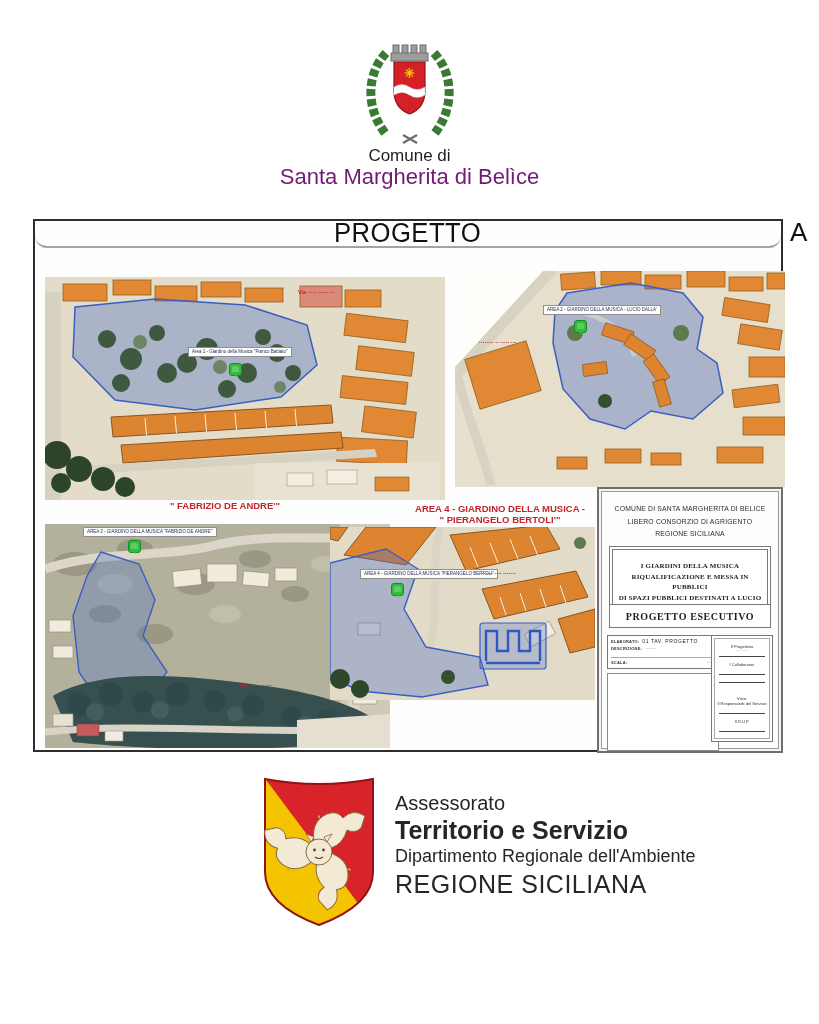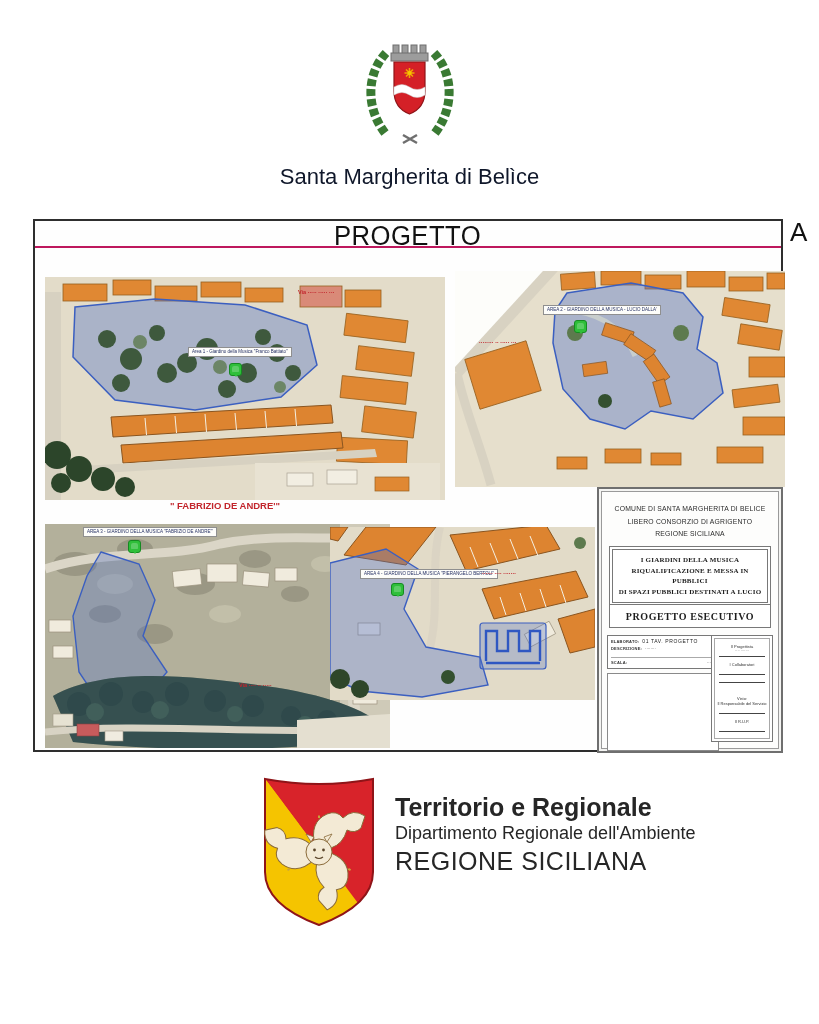--- a/index.html
+++ b/index.html
@@ -3,27 +3,27 @@
 <meta charset="utf-8">
 <style>
   html,body{margin:0;padding:0;background:#ffffff;}
   .page{position:relative;width:819px;height:1024px;background:#ffffff;overflow:hidden;
         font-family:"Liberation Sans",sans-serif;color:#1c1c1c;}
 
   
   .comune-label{position:absolute;left:0;top:146px;width:819px;text-align:center;
                 font-size:17px;color:#1d1d1d;}
   .comune-name{position:absolute;left:0;top:164px;width:819px;text-align:center;
-               font-size:22px;font-weight:500;color:#0f172a;}
+               font-size:22px;font-weight:500;color:#701a75;}
 
   
   .frame{position:absolute;left:33px;top:219px;width:750px;height:533px;
          border:2px solid #2e2e2e;box-sizing:border-box;background:#fefefe;}
   .frame-header{position:absolute;left:0;top:0;right:0;height:25px;
-                border-bottom:2px solid #be185d;display:flex;justify-content:center;}
+                border-bottom:2px solid #a3a3a3;display:flex;align-items:center;justify-content:center;border-radius:12px;}
   .frame-title{font-size:27px;letter-spacing:.5px;color:#111;transform:scaleX(.95);font-weight:400;}
   .edge-letter{position:absolute;left:790px;top:217px;font-size:26px;color:#111;}
 
   
   .area-title{position:absolute;color:#c2252c;font-weight:bold;font-size:9.5px;
               line-height:10.5px;text-align:center;}
 
   
   .map{position:absolute;overflow:hidden;background:#e6dfcd;}
   .map svg{display:block;}
@@ -37,21 +37,21 @@
   .street{position:absolute;color:#c2252c;font-size:5.5px;font-weight:bold;white-space:nowrap;}
 
   
   .tb{position:absolute;left:597px;top:487px;width:186px;height:266px;background:#f4f4f2;
       border:2px solid #6f6f6f;box-sizing:border-box;padding:2px;}
   .tb-inner{width:100%;height:100%;border:1px solid #9a9a9a;box-sizing:border-box;
             position:relative;background:#fdfdfc;}
   .tb-authority{position:absolute;top:11px;left:0;right:0;text-align:center;
                 font-size:6.8px;line-height:12.5px;letter-spacing:.2px;color:#2a2a2a;}
   .tb-projbox{position:absolute;top:54px;left:7px;right:7px;border:1px solid #787878;padding:2px;background:#fff;}
-  .tb-projbox-inner{border:1px solid #787878;padding:5px 2px;text-align:center;
+  .tb-projbox-inner{border:1px solid #787878;padding:11px 2px;text-align:center;
                     font-family:"Liberation Serif",serif;font-weight:bold;font-size:7px;
                     line-height:10.5px;letter-spacing:.2px;color:#1d1d1d;}
   .tb-stage{position:absolute;top:112px;left:7px;right:7px;height:22px;border:1px solid #787878;
             display:flex;align-items:center;justify-content:center;background:#fff;
             font-family:"Liberation Serif",serif;font-weight:bold;font-size:10px;letter-spacing:.6px;color:#1d1d1d;}
   .tb-info{position:absolute;top:143px;left:5px;width:112px;height:34px;border:1px solid #787878;
            box-sizing:border-box;background:#fff;font-size:4px;color:#333;padding:2px 3px;}
   .tb-info .lbl{font-weight:bold;letter-spacing:.2px;}
   .tb-info .val{font-size:5px;letter-spacing:.6px;color:#222;}
   .tb-info-row{display:flex;gap:3px;align-items:baseline;margin-bottom:2px;}
@@ -92,31 +92,36 @@
       <rect x="28" y="18" width="37" height="8"></rect>
     </g>
     <path d="M31,27 h31 v29 q0,17 -15.5,23 q-15.5,-6 -15.5,-23 Z" fill="#d42027" stroke="#8f1418" stroke-width="1.2"></path>
     <g stroke="#f0a500" stroke-width="1.6">
       <path d="M46.5,33 v10 M41.5,38 h10 M43,34.5 l7,7 M50,34.5 l-7,7"></path>
     </g>
     <circle cx="46.5" cy="38" r="2" fill="#f6c500"></circle>
     <path d="M31,52 q8,-5 15.5,0 q7.5,5 15.5,0 v8 q-8,5 -15.5,0 q-7.5,-5 -15.5,0 Z" fill="#ffffff" stroke="#c9c9c9" stroke-width=".5"></path>
   </svg>
 
+  <div class="comune-label">Comune di</div>
   <div class="comune-name">Santa Margherita di Belìce</div>
 
   <div class="frame">
     <div class="frame-header">
       <span class="frame-title">PROGETTO</span>
     </div>
   </div>
   <div class="edge-letter">A</div>
 
   <div class="area-title" style="left:60px;top:501px;width:330px;">
     <div>" FABRIZIO DE ANDRE'"</div>
+  </div>
+  <div class="area-title" style="left:335px;top:504px;width:330px;">
+    <div>AREA 4 - GIARDINO DELLA MUSICA -</div>
+    <div>" PIERANGELO BERTOLI'"</div>
   </div>
 
   <div class="map" style="left:45px;top:277px;width:400px;height:223px;">
     <svg width="400" height="223" viewBox="0 0 400 223">
       <rect width="400" height="223" fill="#e3dcc9"></rect>
       <rect x="0" y="15" width="16" height="208" fill="#d7d1c1"></rect>
       <g fill="#e08833" stroke="#96601f" stroke-width="0.8">
         <rect x="18" y="7" width="44" height="17"></rect>
           <rect x="68" y="3" width="38" height="15"></rect>
         <rect x="110" y="9" width="42" height="15"></rect>
@@ -385,18 +390,19 @@
         <circle cx="0" cy="0" r="13"></circle>
       </g>
       <path d="M-8,-10 l-5,-8 l8,3 Z M8,-10 l5,-8 l-8,3 Z" fill="#f3ead5" stroke="#8a6b3a" stroke-width="0.8"></path>
       <circle cx="-4.5" cy="-2" r="1.4" fill="#5a452a"></circle>
       <circle cx="4.5" cy="-2" r="1.4" fill="#5a452a"></circle>
       <path d="M-4,5 Q0,8 4,5" stroke="#5a452a" stroke-width="1.2" fill="none"></path>
     </g>
   </svg>
 
   <div class="footer-text">
-    <div class="ft2">Territorio e Regionale</div>
+    <div class="ft1">Assessorato</div>
+    <div class="ft2">Territorio e Servizio</div>
     <div class="ft3">Dipartimento Regionale dell'Ambiente</div>
     <div class="ft4">REGIONE SICILIANA</div>
   </div>
 
 </div>
 
 </body></html>

